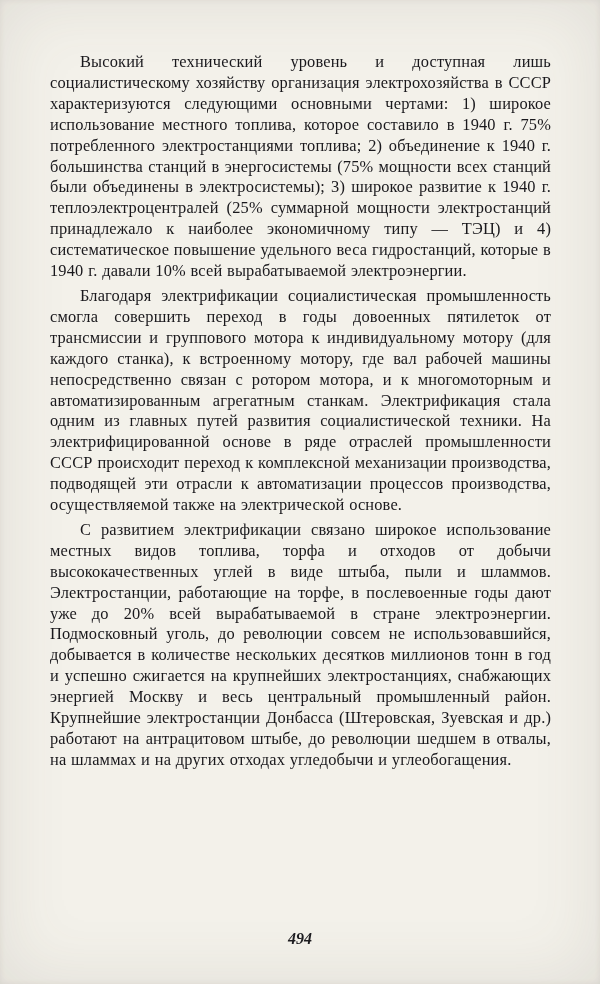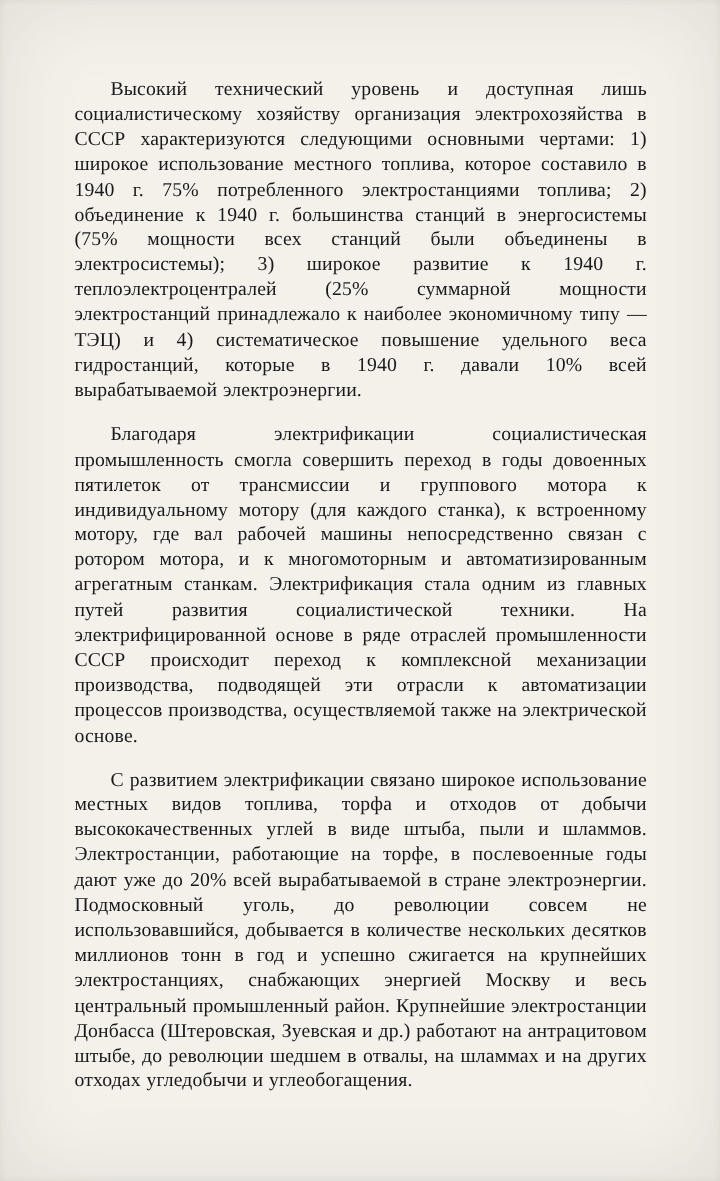--- a/index.html
+++ b/index.html
@@ -25,21 +25,21 @@
   .text-block {
     font-family: "Liberation Serif", "DejaVu Serif", serif;
     font-size: 16.4px;
     line-height: 20.9px;
     color: #19181c;
     text-align: justify;
     letter-spacing: 0.15px;
     word-spacing: 0.5px;
   }
   .text-block p {
-    margin: 16px;
+    margin: 4px;
     padding: 0;
     text-indent: 30px;
     hyphens: auto;
   }
   .page-number {
     position: absolute;
     bottom: 36px;
     left: 0;
     right: 0;
     text-align: center;
@@ -52,13 +52,14 @@
 </style>
 </head>
 <body>
 
 <div class="scan-page">
   <div class="text-block">
     <p>Высокий технический уровень и доступная лишь социалистическому хозяйству организация электрохозяйства в СССР характеризуются следующими основными чертами: 1) широкое использование местного топлива, которое составило в 1940 г. 75% потребленного электростанциями топлива; 2) объединение к 1940 г. большинства станций в энергосистемы (75% мощности всех станций были объединены в электросистемы); 3) широкое развитие к 1940 г. теплоэлектроцентралей (25% суммарной мощности электростанций принадлежало к наиболее экономичному типу — ТЭЦ) и 4) систематическое повышение удельного веса гидростанций, которые в 1940 г. давали 10% всей вырабатываемой электроэнергии.</p>
     <p>Благодаря электрификации социалистическая промышленность смогла совершить переход в годы довоенных пятилеток от трансмиссии и группового мотора к индивидуальному мотору (для каждого станка), к встроенному мотору, где вал рабочей машины непосредственно связан с ротором мотора, и к многомоторным и автоматизированным агрегатным станкам. Электрификация стала одним из главных путей развития социалистической техники. На электрифицированной основе в ряде отраслей промышленности СССР происходит переход к комплексной механизации производства, подводящей эти отрасли к автоматизации процессов производства, осуществляемой также на электрической основе.</p>
     <p>С развитием электрификации связано широкое использование местных видов топлива, торфа и отходов от добычи высококачественных углей в виде штыба, пыли и шламмов. Электростанции, работающие на торфе, в послевоенные годы дают уже до 20% всей вырабатываемой в стране электроэнергии. Подмосковный уголь, до революции совсем не использовавшийся, добывается в количестве нескольких десятков миллионов тонн в год и успешно сжигается на крупнейших электростанциях, снабжающих энергией Москву и весь центральный промышленный район. Крупнейшие электростанции Донбасса (Штеровская, Зуевская и др.) работают на антрацитовом штыбе, до революции шедшем в отвалы, на шламмах и на других отходах угледобычи и углеобогащения.</p>
   </div>
+  <div class="page-number">494</div>
 </div>
 
 </body></html>

